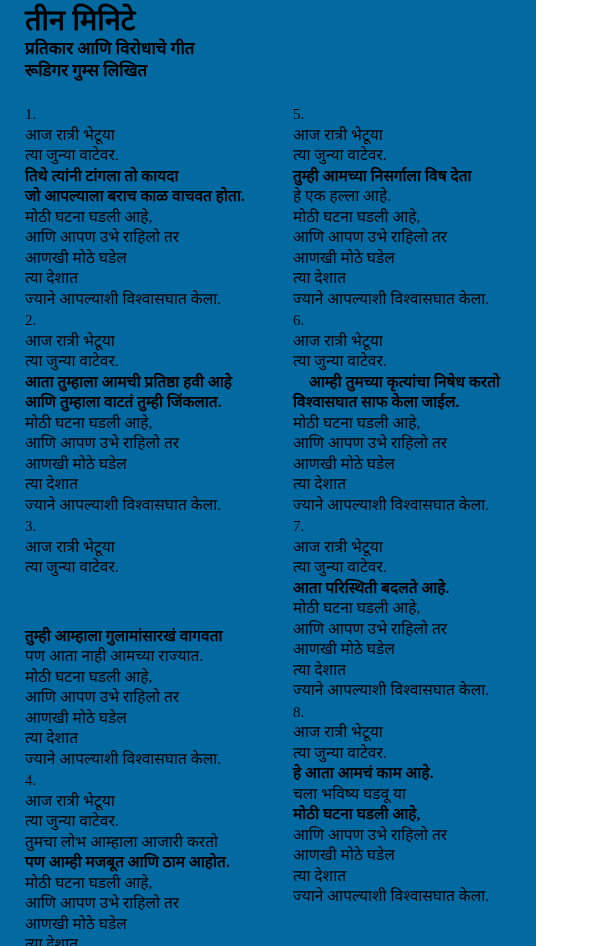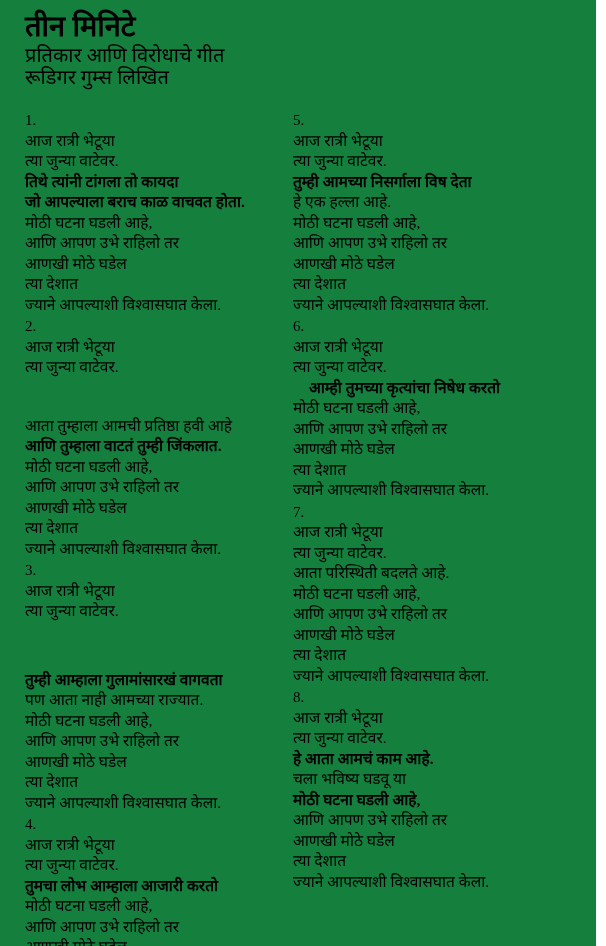--- a/index.html
+++ b/index.html
@@ -4,36 +4,37 @@
 <style>
   html, body {
     margin: 0;
     padding: 0;
     background: #ffffff;
     color: #000000;
     font-family: "Liberation Serif", "DejaVu Serif", serif;
   }
   .page {
     position: relative;
-    width: 596px;
+    width: 536px;
     height: 946px;
-    background: #15803d;
+    background: #0369a1;
     overflow: hidden;
     box-sizing: border-box;
-    padding: 8px 0 0 25px;
+    padding: 2px 0 0 25px;
   }
   .doc-title {
     font-size: 29px;
     font-weight: bold;
     line-height: 36px;
     margin: 0;
   }
   .subtitle {
-    font-size: 20px;
+    font-size: 17px;
     line-height: 22px;
+    font-weight: bold;
   }
   .columns {
     display: flex;
     margin-top: 22px;
   }
   .col-left { width: 268px; flex: 0 0 268px; }
   .col-right { flex: 1 1 auto; }
   .stanza { margin: 0 0 1px 0; }
   .stanza-number {
     font-size: 15px;
@@ -68,21 +69,21 @@
         <div class="line">आणि आपण उभे राहिलो तर</div>
         <div class="line">आणखी मोठे घडेल</div>
         <div class="line">त्या देशात</div>
         <div class="line">ज्याने आपल्याशी विश्वासघात केला.</div>
       </div>
 
       <div class="stanza">
         <div class="stanza-number">2.</div>
         <div class="line">आज रात्री भेटूया</div>
         <div class="line">त्या जुन्या वाटेवर.</div>
-        <div class="line" style="font-weight: normal; margin-top: 38px;">आता तुम्हाला आमची प्रतिष्ठा हवी आहे</div>
+        <div class="line" style="font-weight: bold;">आता तुम्हाला आमची प्रतिष्ठा हवी आहे</div>
         <div class="line" style="font-weight: bold;">आणि तुम्हाला वाटतं तुम्ही जिंकलात.</div>
         <div class="line">मोठी घटना घडली आहे,</div>
         <div class="line">आणि आपण उभे राहिलो तर</div>
         <div class="line">आणखी मोठे घडेल</div>
         <div class="line">त्या देशात</div>
         <div class="line">ज्याने आपल्याशी विश्वासघात केला.</div>
       </div>
 
       <div class="stanza">
         <div class="stanza-number">3.</div>
@@ -94,21 +95,22 @@
         <div class="line">आणि आपण उभे राहिलो तर</div>
         <div class="line">आणखी मोठे घडेल</div>
         <div class="line">त्या देशात</div>
         <div class="line">ज्याने आपल्याशी विश्वासघात केला.</div>
       </div>
 
       <div class="stanza">
         <div class="stanza-number">4.</div>
         <div class="line">आज रात्री भेटूया</div>
         <div class="line">त्या जुन्या वाटेवर.</div>
-        <div class="line" style="font-weight: bold;">तुमचा लोभ आम्हाला आजारी करतो</div>
+        <div class="line" style="font-weight: normal;">तुमचा लोभ आम्हाला आजारी करतो</div>
+        <div class="line" style="font-weight: bold;">पण आम्ही मजबूत आणि ठाम आहोत.</div>
         <div class="line">मोठी घटना घडली आहे,</div>
         <div class="line">आणि आपण उभे राहिलो तर</div>
         <div class="line">आणखी मोठे घडेल</div>
         <div class="line">त्या देशात</div>
         <div class="line">ज्याने आपल्याशी विश्वासघात केला.</div>
       </div>
 
     </div>
 
     <div class="col-right">
@@ -124,32 +126,33 @@
         <div class="line">आणखी मोठे घडेल</div>
         <div class="line">त्या देशात</div>
         <div class="line">ज्याने आपल्याशी विश्वासघात केला.</div>
       </div>
 
       <div class="stanza">
         <div class="stanza-number">6.</div>
         <div class="line">आज रात्री भेटूया</div>
         <div class="line">त्या जुन्या वाटेवर.</div>
         <div class="line" style="font-weight: bold; margin-left: 16px;">आम्ही तुमच्या कृत्यांचा निषेध करतो</div>
+        <div class="line" style="font-weight: bold;">विश्वासघात साफ केला जाईल.</div>
         <div class="line">मोठी घटना घडली आहे,</div>
         <div class="line">आणि आपण उभे राहिलो तर</div>
         <div class="line">आणखी मोठे घडेल</div>
         <div class="line">त्या देशात</div>
         <div class="line">ज्याने आपल्याशी विश्वासघात केला.</div>
       </div>
 
       <div class="stanza">
         <div class="stanza-number">7.</div>
         <div class="line">आज रात्री भेटूया</div>
         <div class="line">त्या जुन्या वाटेवर.</div>
-        <div class="line" style="font-weight: normal;">आता परिस्थिती बदलते आहे.</div>
+        <div class="line" style="font-weight: bold;">आता परिस्थिती बदलते आहे.</div>
         <div class="line">मोठी घटना घडली आहे,</div>
         <div class="line">आणि आपण उभे राहिलो तर</div>
         <div class="line">आणखी मोठे घडेल</div>
         <div class="line">त्या देशात</div>
         <div class="line">ज्याने आपल्याशी विश्वासघात केला.</div>
       </div>
 
       <div class="stanza">
         <div class="stanza-number">8.</div>
         <div class="line">आज रात्री भेटूया</div>

